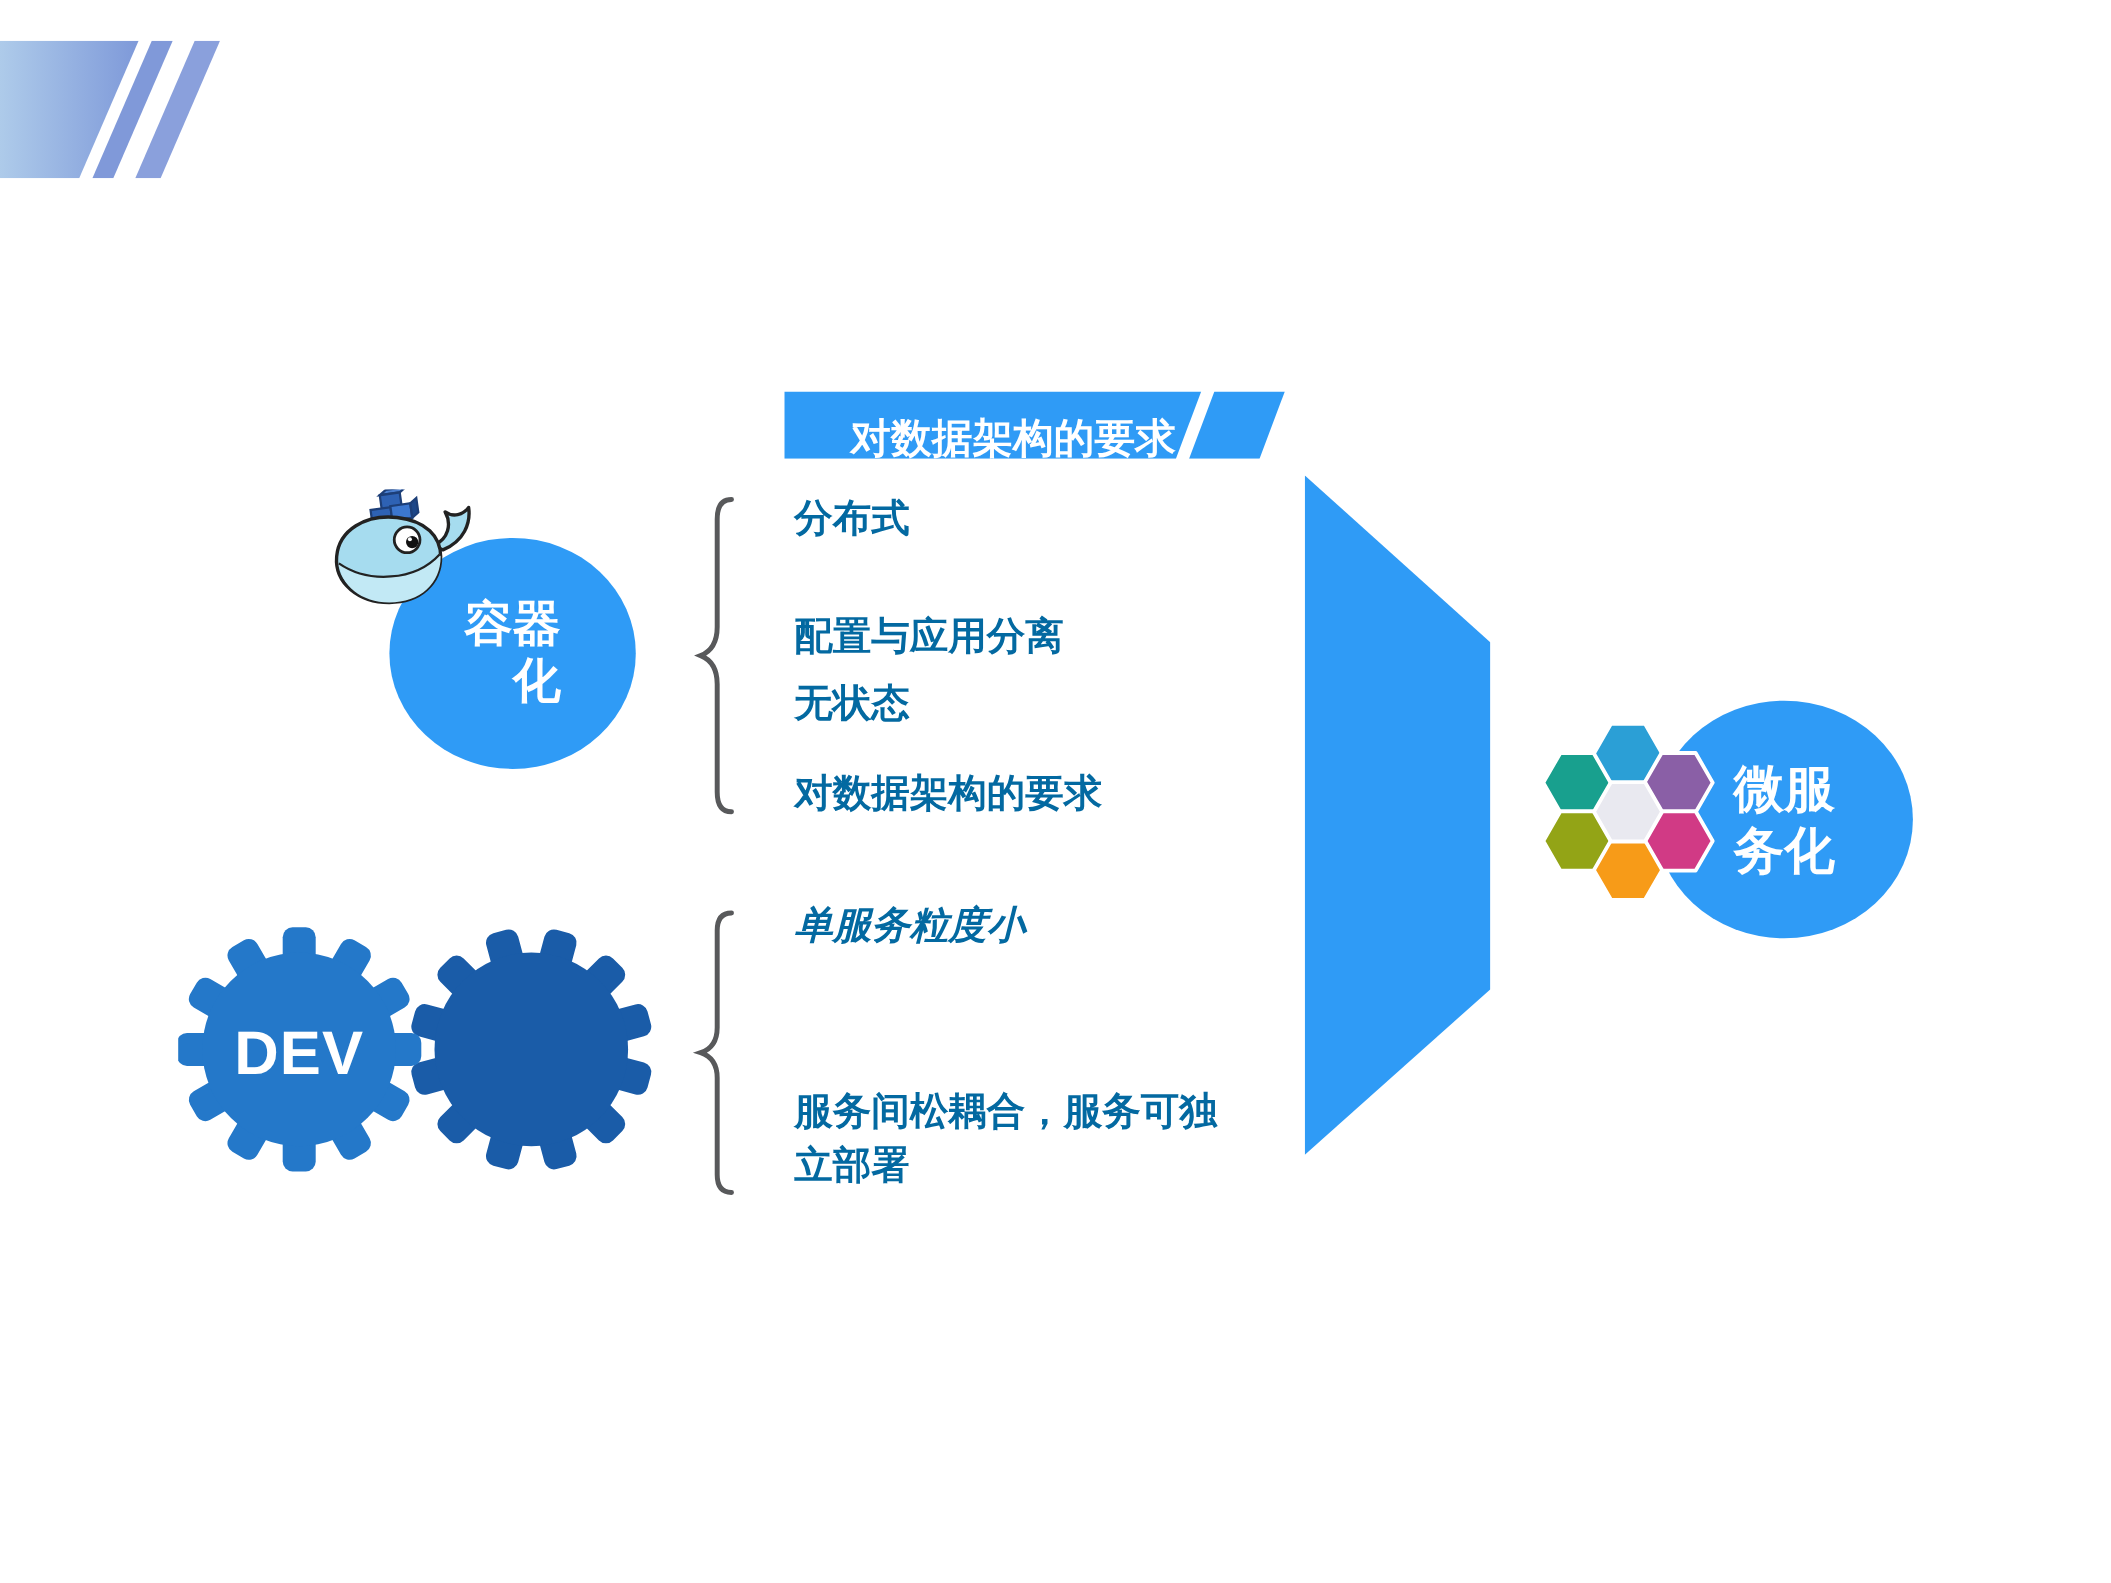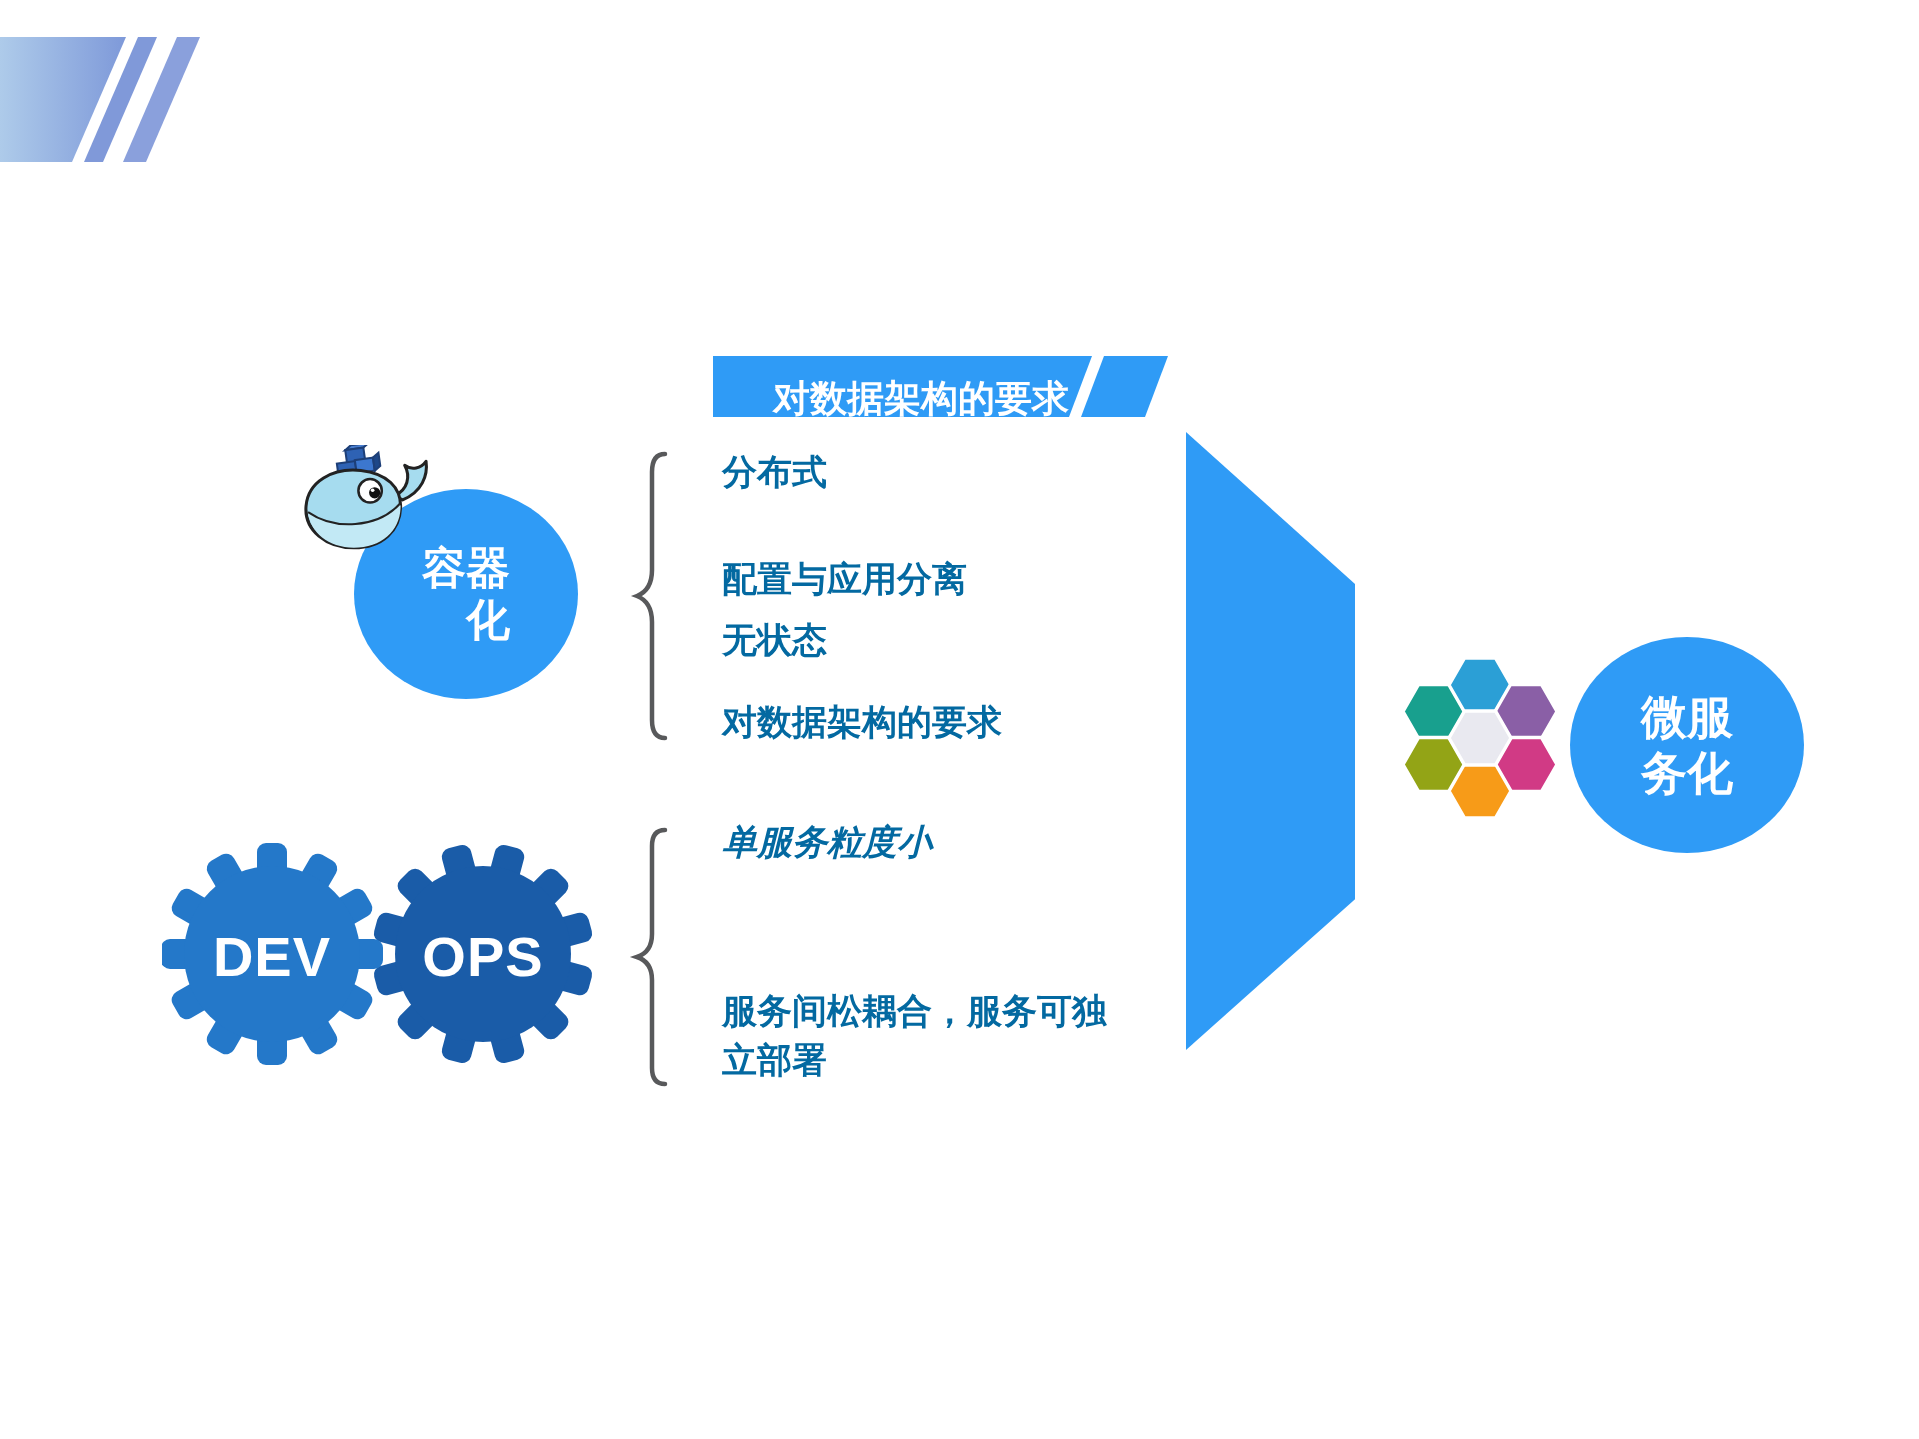--- a/index.html
+++ b/index.html
@@ -27,21 +27,21 @@
   }
 
   
   .blue-circle{
     background:#2F9BF6;border-radius:50%;
     display:flex;align-items:center;justify-content:center;
     color:#ffffff;font-weight:700;text-align:right;
     white-space:pre-line;
   }
   .circle-container{left:354px;top:489px;width:224px;height:210px;font-size:44px;line-height:1.18;}
-  .circle-micro{left:1570px;top:637px;width:234px;height:216px;font-size:46px;line-height:1.22;}
+  .circle-micro{left:1505px;top:637px;width:234px;height:216px;font-size:46px;line-height:1.22;}
 
   
   .req{
     left:722px;color:#0369a1;font-size:35px;font-weight:700;line-height:1.4;
   }
   .req-0{top:447px;} .req-1{top:510px;margin-top:44px;} .req-2{top:615px;} .req-3{top:697px;}
   .req-4{top:817px;font-style:italic;} .req-5{top:986px;width:400px;}
 
   
   .funnel{
@@ -152,21 +152,20 @@
       <use href="#tooth" transform="rotate(180)"></use>
         <use href="#tooth" transform="rotate(210)"></use>
         <use href="#tooth" transform="rotate(240)"></use>
       <use href="#tooth" transform="rotate(270)"></use>
         <use href="#tooth" transform="rotate(300)"></use>
         <use href="#tooth" transform="rotate(330)"></use>
       <circle r="88"></circle>
     </g>
   </svg>
   <div class="abs gear-label gear-label-dev">DEV</div>
-  <div class="abs gear-label gear-label-ops">OPS</div>
 
   <svg class="abs" style="left:618px;top:826px" width="52" height="262" viewBox="0 0 52 262">
     <path d="M47 4 Q34 4 34 20 L34 108 Q34 126 19 131 Q34 136 34 154 L34 242 Q34 258 47 258" fill="none" stroke="#58595B" stroke-width="4.5" stroke-linecap="round"></path>
   </svg>
 
   <div class="abs req req-4">单服务粒度小</div>
   <div class="abs req req-5">服务间松耦合，服务可独立部署</div>
 
   <div class="abs funnel"></div>
 

